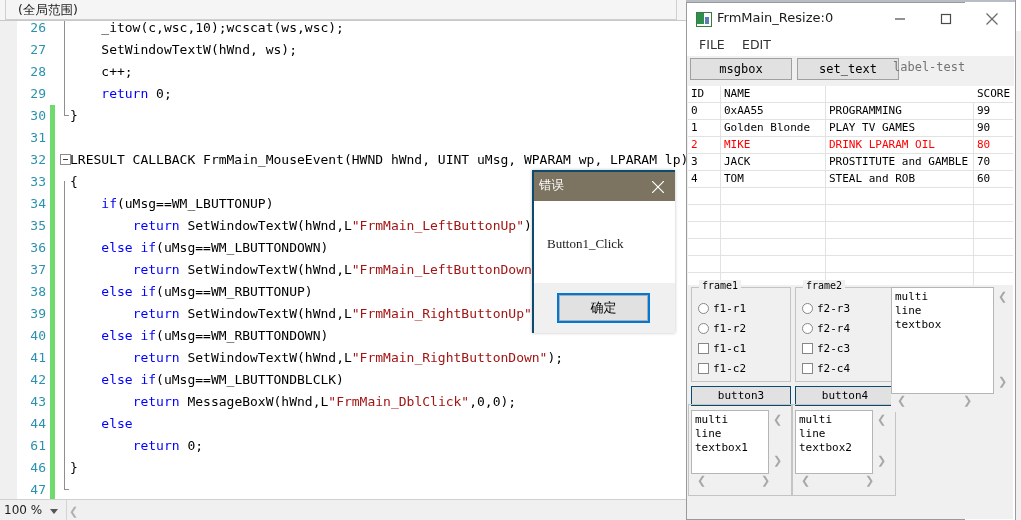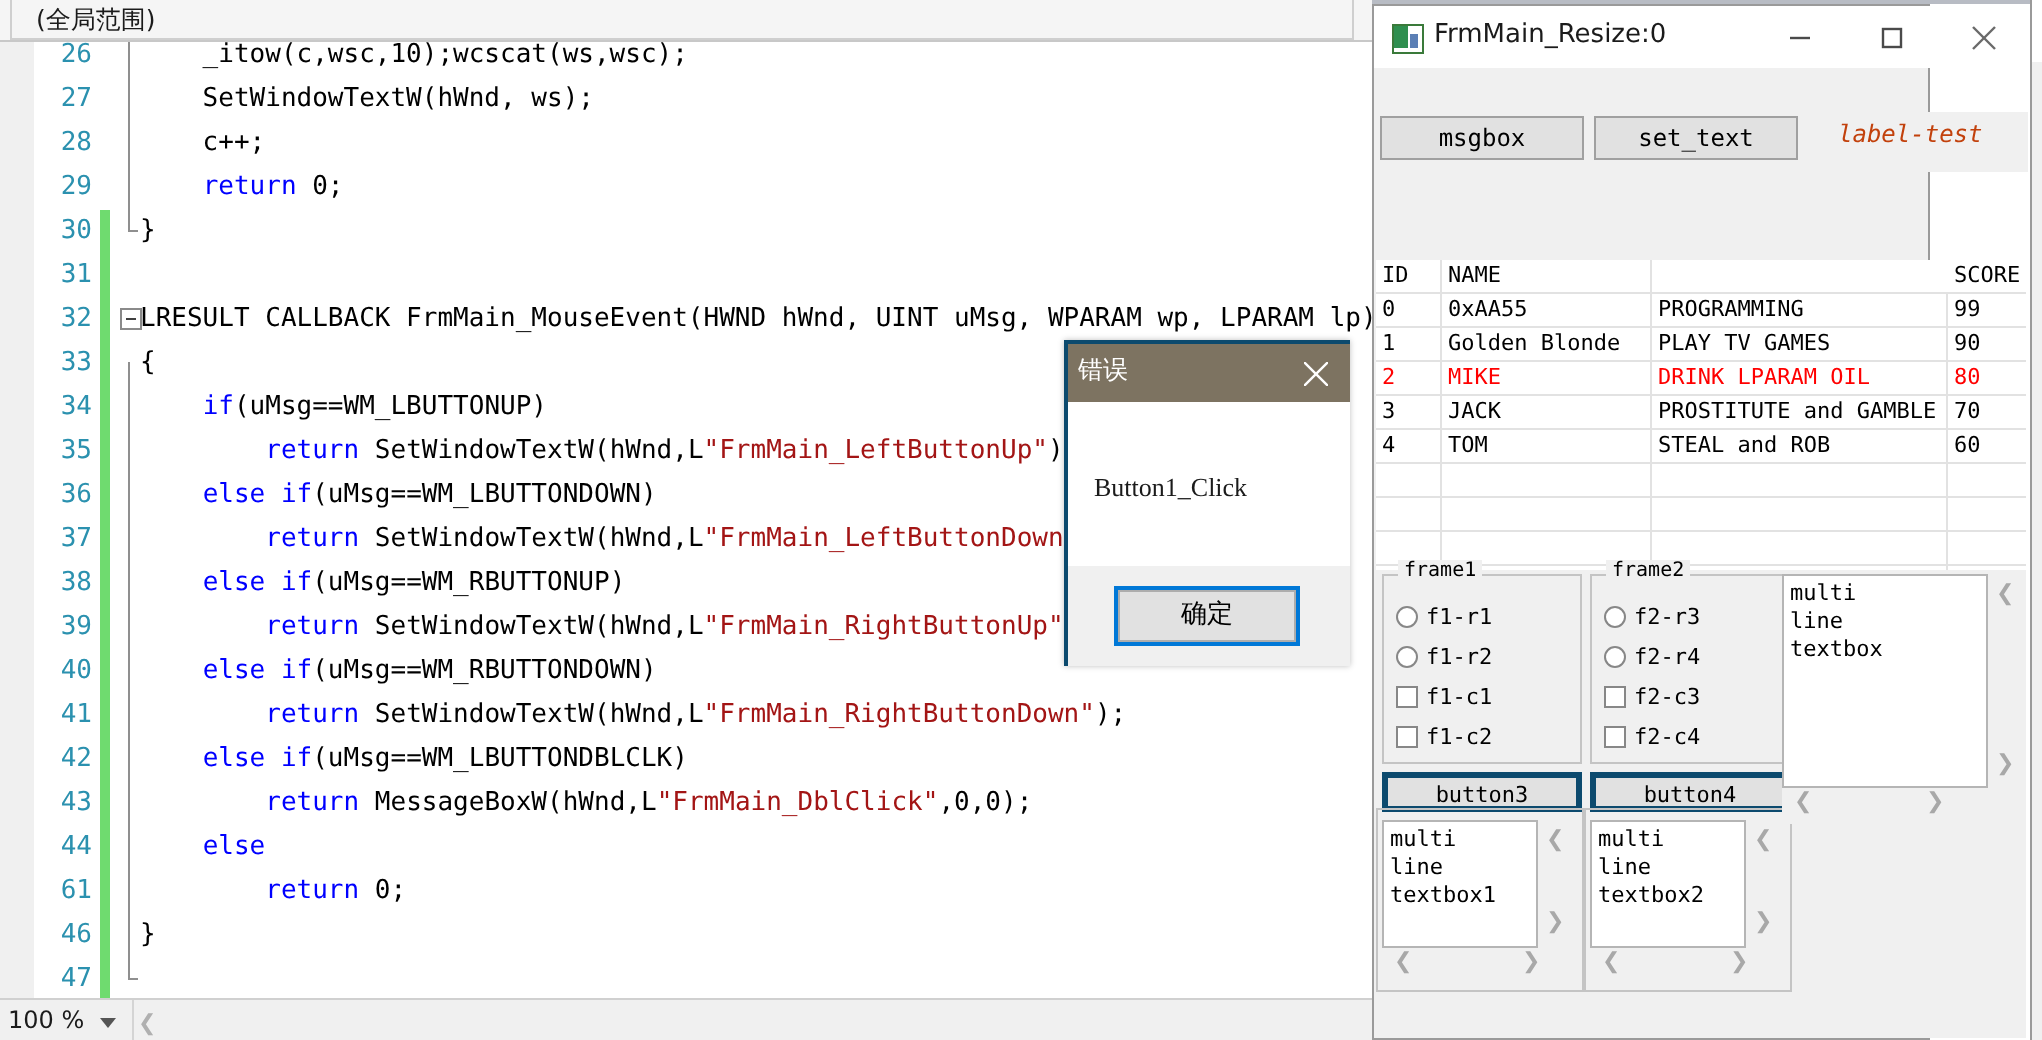--- a/index.html
+++ b/index.html
@@ -87,26 +87,26 @@
   .mi{position:absolute;top:3px;font-size:12.5px;color:#303030;
       font-family:"DejaVu Sans",sans-serif;cursor:default;}
   #mi-file{left:12px;} #mi-edit{left:55px;}
 
   #win-toolbar{position:absolute;left:0;top:53px;width:327px;height:30px;background:#f0f0f0;}
   .tbtn{position:absolute;top:2px;height:22px;background:#e1e1e1;border:1px solid #a0a0a0;
         box-sizing:border-box;font-family:"DejaVu Sans Mono",monospace;font-size:12px;color:#000;
         line-height:20px;text-align:center;cursor:default;}
   #tb-msgbox{left:3px;width:102px;}
   #tb-settext{left:110px;width:102px;}
-  #tb-label{position:absolute;left:232px;top:4px;font-family:"DejaVu Sans Mono",monospace;
-            font-size:12px;color:#c2410c;font-style:italic;}
+  #tb-label{position:absolute;left:206px;top:4px;font-family:"DejaVu Sans Mono",monospace;
+            font-size:12px;color:#737373;}
 
   
   #grid{position:absolute;left:1px;top:83px;width:325px;height:199px;background:#ffffff;
-        border-bottom:2px solid #737373;overflow:hidden;margin-top:44px;}
+        border-bottom:2px solid #737373;overflow:hidden;}
   .grow{position:absolute;left:0;width:325px;height:17px;border-bottom:1px solid #e2e2e2;box-sizing:border-box;}
   .gcell{position:absolute;top:0;height:16px;line-height:16px;white-space:nowrap;overflow:hidden;
          font-family:"DejaVu Sans Mono",monospace;font-size:11px;color:#000;
          border-right:1px solid #e2e2e2;box-sizing:border-box;padding-left:3px;}
   .gcell.c0{left:0px;width:33px;}
   .gcell.c1{left:33px;width:105px;}
   .gcell.c2{left:138px;width:148px;}
   .gcell.c3{left:286px;width:39px;border-right:none;}
   .grow.hdr .gcell{font-weight:normal;}
   .grow.red .gcell{color:#ff0000;}
@@ -117,21 +117,21 @@
   #frame1{left:3px;top:2px;width:100px;height:95px;}
   #frame2{left:107px;top:2px;width:100px;height:95px;}
   .frame-legend{position:absolute;left:7px;top:-8px;background:#f0f0f0;padding:0 3px;
                 font-family:"DejaVu Sans Mono",monospace;font-size:10px;color:#000;}
   .opt{position:absolute;left:6px;font-family:"DejaVu Sans Mono",monospace;font-size:11px;color:#000;
        white-space:nowrap;cursor:default;}
   .radio{display:inline-block;width:11px;height:11px;border:1px solid #878787;border-radius:50%;
          background:#fff;vertical-align:-2px;margin-right:4px;box-sizing:border-box;}
   .chk{display:inline-block;width:11px;height:11px;border:1px solid #878787;background:#fff;
        vertical-align:-2px;margin-right:4px;box-sizing:border-box;}
-  .fbtn{position:absolute;height:20px;background:#e1e1e1;border:3px solid #0c4a6e;box-sizing:border-box;
+  .fbtn{position:absolute;height:20px;background:#e1e1e1;border:1px solid #0c4a6e;box-sizing:border-box;
         font-family:"DejaVu Sans Mono",monospace;font-size:11px;color:#000;line-height:18px;
         text-align:center;cursor:default;}
   #btn3{left:3px;top:101px;width:100px;}
   #btn4{left:107px;top:101px;width:100px;}
 
   .tbox{position:absolute;background:#ffffff;border:1px solid #b5b5b5;box-sizing:border-box;
         font-family:"DejaVu Sans Mono",monospace;font-size:11px;color:#000;line-height:14px;
         padding:2px 3px;white-space:pre;overflow:hidden;}
   #tbox1{left:3px;top:125px;width:78px;height:64px;}
   #tbox2{left:107px;top:125px;width:78px;height:64px;}
@@ -261,20 +261,24 @@
           </svg>
       </div>
       <div class="wbtn" id="w-close">
         <svg class="g" width="13" height="13" viewBox="0 0 13 13">
           <line x1="1" y1="1" x2="12" y2="12" stroke="#6a6a6a" stroke-width="1.2"></line>
           <line x1="12" y1="1" x2="1" y2="12" stroke="#6a6a6a" stroke-width="1.2"></line>
         </svg>
       </div>
     </div>
 
+    <div id="win-menu">
+      <div class="mi" id="mi-file">FILE</div>
+      <div class="mi" id="mi-edit">EDIT</div>
+    </div>
 
     <div id="win-toolbar">
       <div class="tbtn" id="tb-msgbox">msgbox</div>
       <div class="tbtn" id="tb-settext">set_text</div>
       <div id="tb-label">label-test</div>
     </div>
 
     <div id="grid">
         <div class="grow hdr" style="top: 0px;">
           <div class="gcell c0">ID</div>

